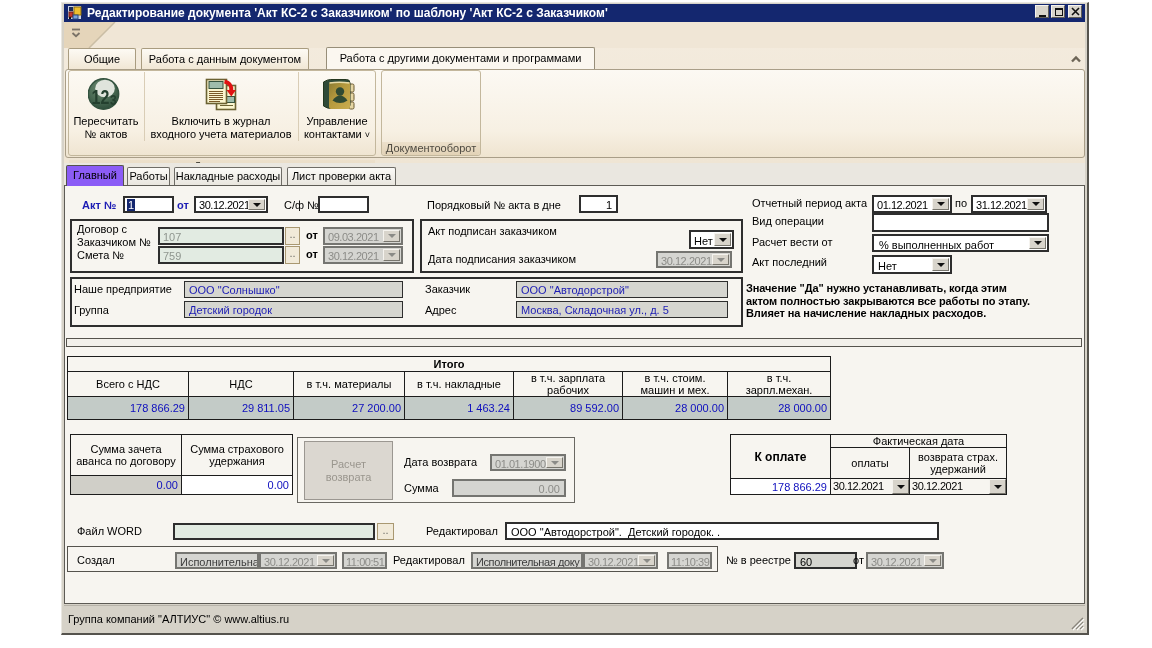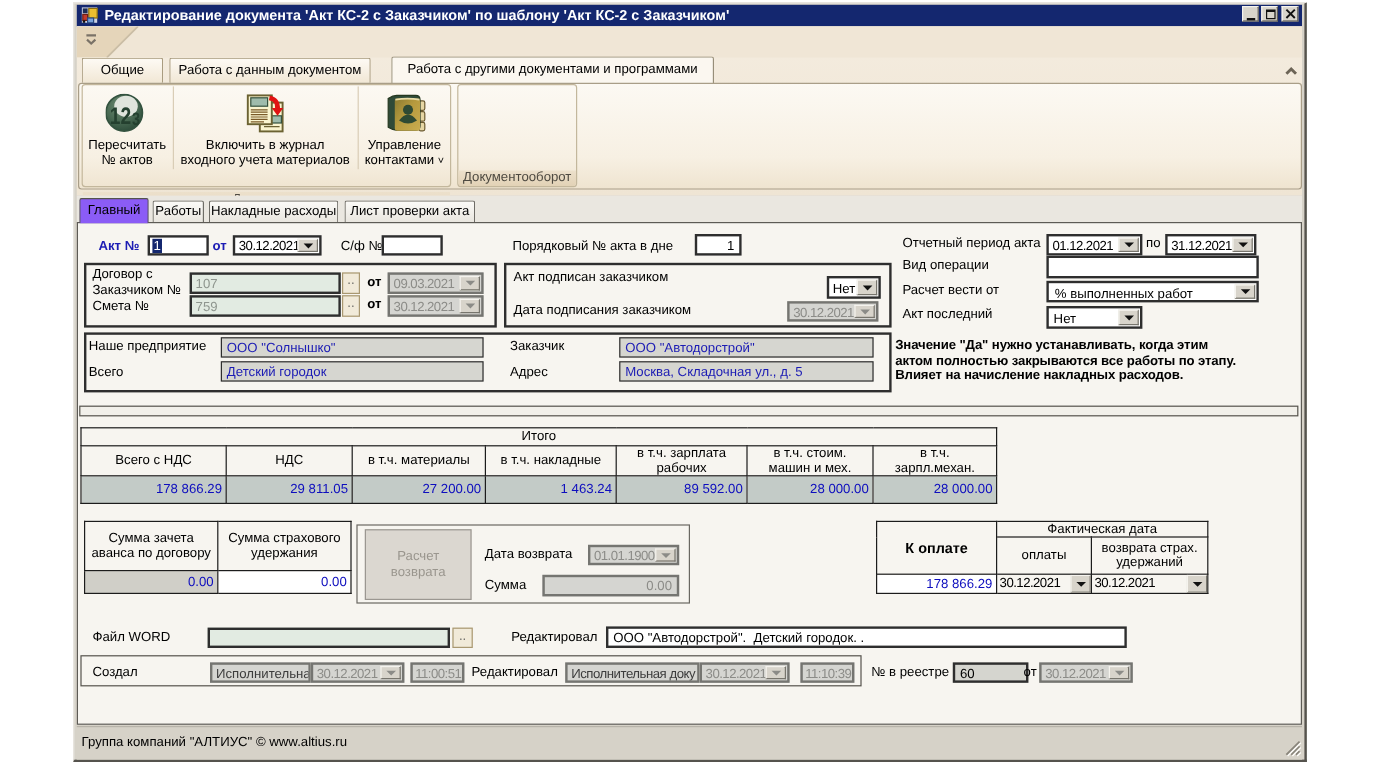--- a/index.html
+++ b/index.html
@@ -197,21 +197,21 @@
       <b></b>
     </i></div>
 <div class="l" style="left:428px;top:253px">Дата подписания заказчиком</div>
 <div class="ind" style="left:656px;top:251px;width:76px;height:17px;padding:2px 0 0 3px"><span class="dtx">30.12.2021</span><i class="ab d">
       <b></b>
     </i></div>
 
 <div class="a" style="left:70px;top:277px;width:673px;height:50px;border:2px solid #2e2e2e"></div>
 <div class="l" style="left:74px;top:283px">Наше предприятие</div>
 <div class="in" style="left:184px;top:281px;width:219px;height:17px;border-width:1px;background:#d6d6d0;color:#1c1cb4;padding:2px 0 0 4px">ООО "Солнышко"</div>
-<div class="l" style="left:74px;top:304px">Всего</div>
+<div class="l" style="left:74px;top:304px">Группа</div>
 <div class="in" style="left:184px;top:301px;width:219px;height:17px;border-width:1px;background:#d6d6d0;color:#1c1cb4;padding:2px 0 0 4px">Детский городок</div>
 <div class="l" style="left:425px;top:283px">Заказчик</div>
 <div class="in" style="left:516px;top:281px;width:212px;height:17px;border-width:1px;background:#d6d6d0;color:#1c1cb4;padding:2px 0 0 4px">ООО "Автодорстрой"</div>
 <div class="l" style="left:425px;top:304px">Адрес</div>
 <div class="in" style="left:516px;top:301px;width:212px;height:17px;border-width:1px;background:#d6d6d0;color:#1c1cb4;padding:2px 0 0 4px">Москва, Складочная ул., д. 5</div>
 <div class="lb" style="left:746px;top:282px;line-height:12.5px;font-size:11px;letter-spacing:-0.1px">Значение "Да" нужно устанавливать, когда этим<br>актом полностью закрываются все работы по этапу.<br>Влияет на начисление накладных расходов.</div>
 
 <div class="a" style="left:66px;top:338px;width:1016px;height:9px;border:1px solid #55534d;background:#f2f0ea"></div>
 
 <table class="tc a" style="left:67px;top:356px;width:764px">
@@ -219,21 +219,21 @@
       <col style="width:121px">
       <col style="width:105px">
       <col style="width:111px">
       <col style="width:109px">
       <col style="width:109px">
       <col style="width:105px">
       <col style="width:103px">
     </colgroup>
 <tbody>
       <tr>
-        <td colspan="7" style="font-weight:normal;height:14px">Итого</td>
+        <td colspan="7" style="font-weight:bold;height:14px">Итого</td>
       </tr>
 <tr>
 <td style="width:120px;height:24px">Всего с НДС</td>
 <td style="width:104px">НДС</td>
 <td style="width:110px">в т.ч. материалы</td>
 <td style="width:108px">в т.ч. накладные</td>
 <td style="width:108px">в т.ч.  зарплата<br>рабочих</td>
 <td style="width:104px">в т.ч. стоим.<br>машин и мех.</td>
 <td>в т.ч.<br>зарпл.механ.</td>
 </tr>

